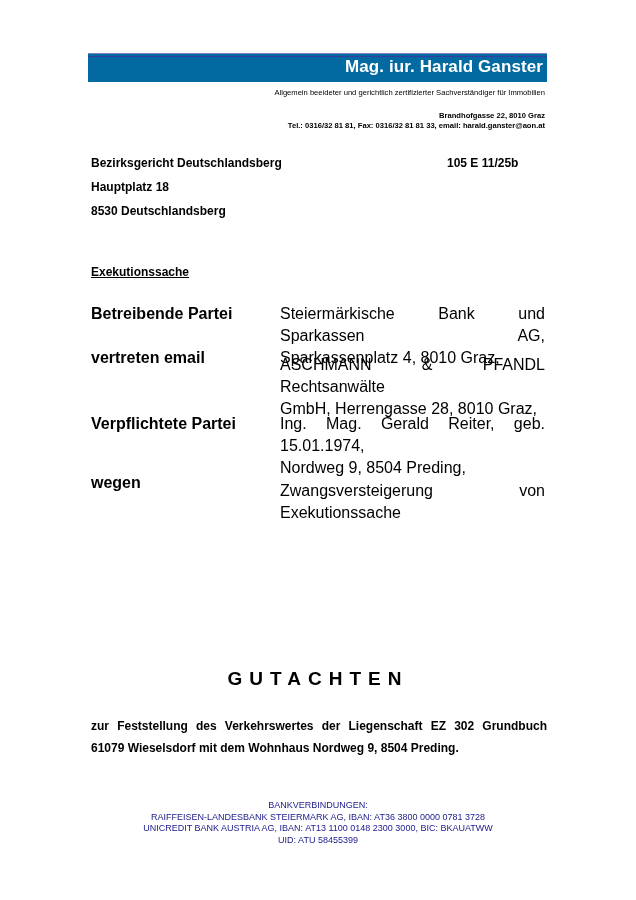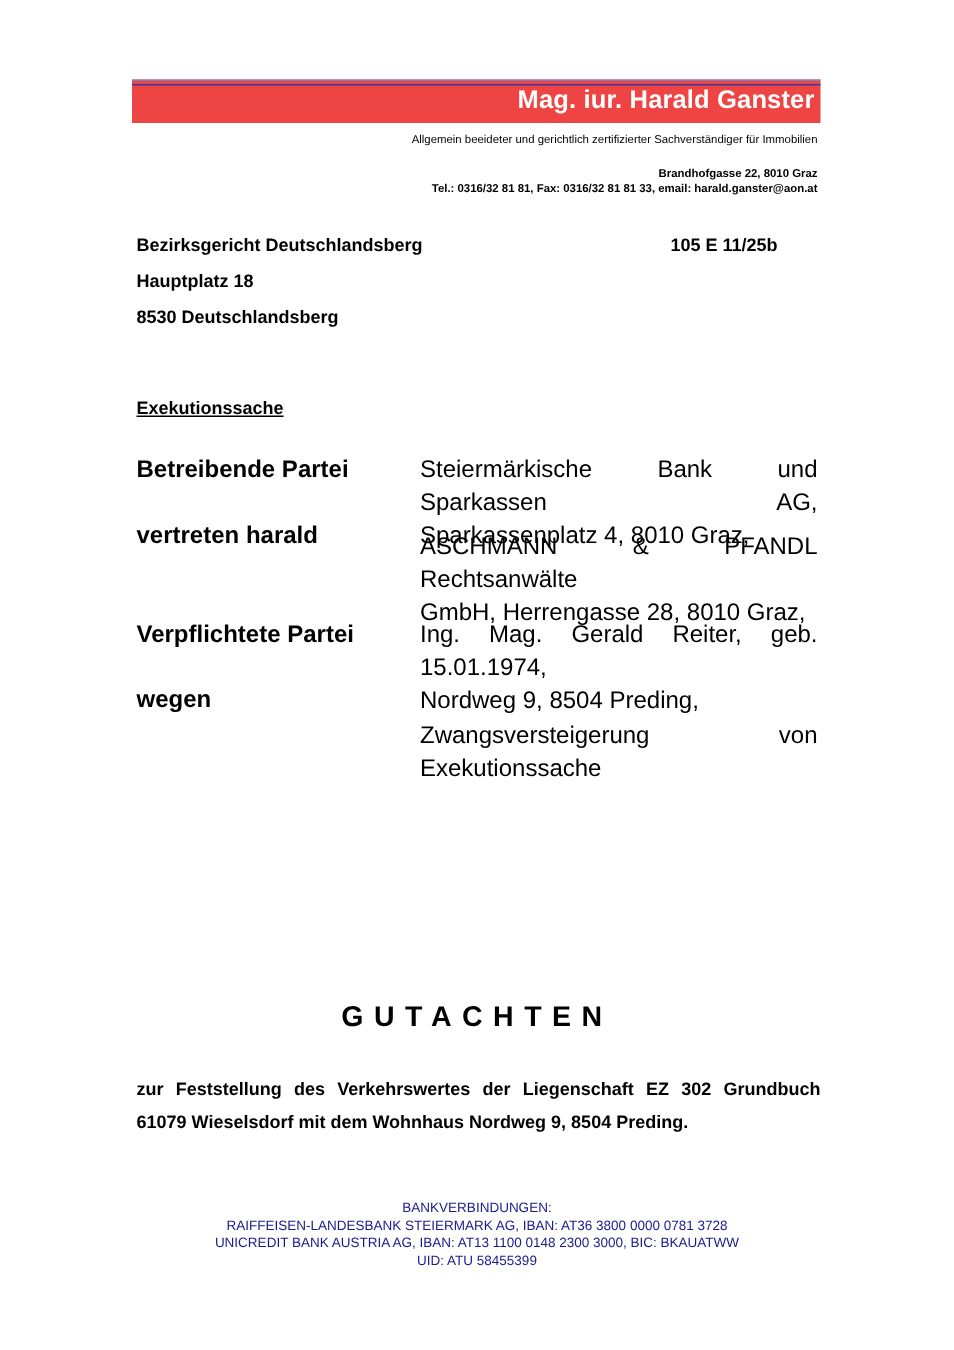--- a/index.html
+++ b/index.html
@@ -14,21 +14,21 @@
       font-family: "Liberation Sans", sans-serif;
       color: #000;
       overflow: hidden;
     }
     .banner {
       position: absolute;
       left: 88px;
       top: 53px;
       width: 459px;
       height: 29px;
-      background: #ef4444;
+      background: #0369a1;
       border-top: 1px solid #8080c0;
       box-sizing: border-box;
     }
     .banner::before {
       content: "";
       position: absolute;
       left: 0; right: 0; top: 2px;
       height: 1px;
       background: #3a3aa0;
     }
@@ -170,33 +170,33 @@
 <div class="case-number">105 E 11/25b</div>
 
 <div class="section-heading">Exekutionssache</div>
 
 <div class="party-label" style="top:303px;">Betreibende Partei</div>
 <div class="party-value" style="top:303px;">
   <span class="line just">Steiermärkische Bank und Sparkassen AG,</span>
   <span class="line">Sparkassenplatz 4, 8010 Graz,</span>
 </div>
 
-<div class="party-label" style="top:347px;">vertreten harald</div>
+<div class="party-label" style="top:347px;">vertreten email</div>
 <div class="party-value" style="top:339px;margin-top:15px;">
   <span class="line just">ASCHMANN &amp; PFANDL Rechtsanwälte</span>
   <span class="line">GmbH, Herrengasse 28, 8010 Graz,</span>
 </div>
 
 <div class="party-label" style="top:413px;">Verpflichtete Partei</div>
 <div class="party-value" style="top:413px;">
   <span class="line just">Ing. Mag. Gerald Reiter, geb. 15.01.1974,</span>
   <span class="line">Nordweg 9, 8504 Preding,</span>
 </div>
 
-<div class="party-label" style="top:456px;">wegen</div>
+<div class="party-label" style="top:472px;">wegen</div>
 <div class="party-value" style="top:480px;">
   <span class="line">Zwangsversteigerung von Exekutionssache</span>
 </div>
 
 <div class="doc-title">GUTACHTEN</div>
 
 <div class="doc-subject">
   <span class="just">zur Feststellung des Verkehrswertes der Liegenschaft EZ 302 Grundbuch</span>
   <span class="last">61079 Wieselsdorf mit dem Wohnhaus Nordweg 9, 8504 Preding.</span>
 </div>

